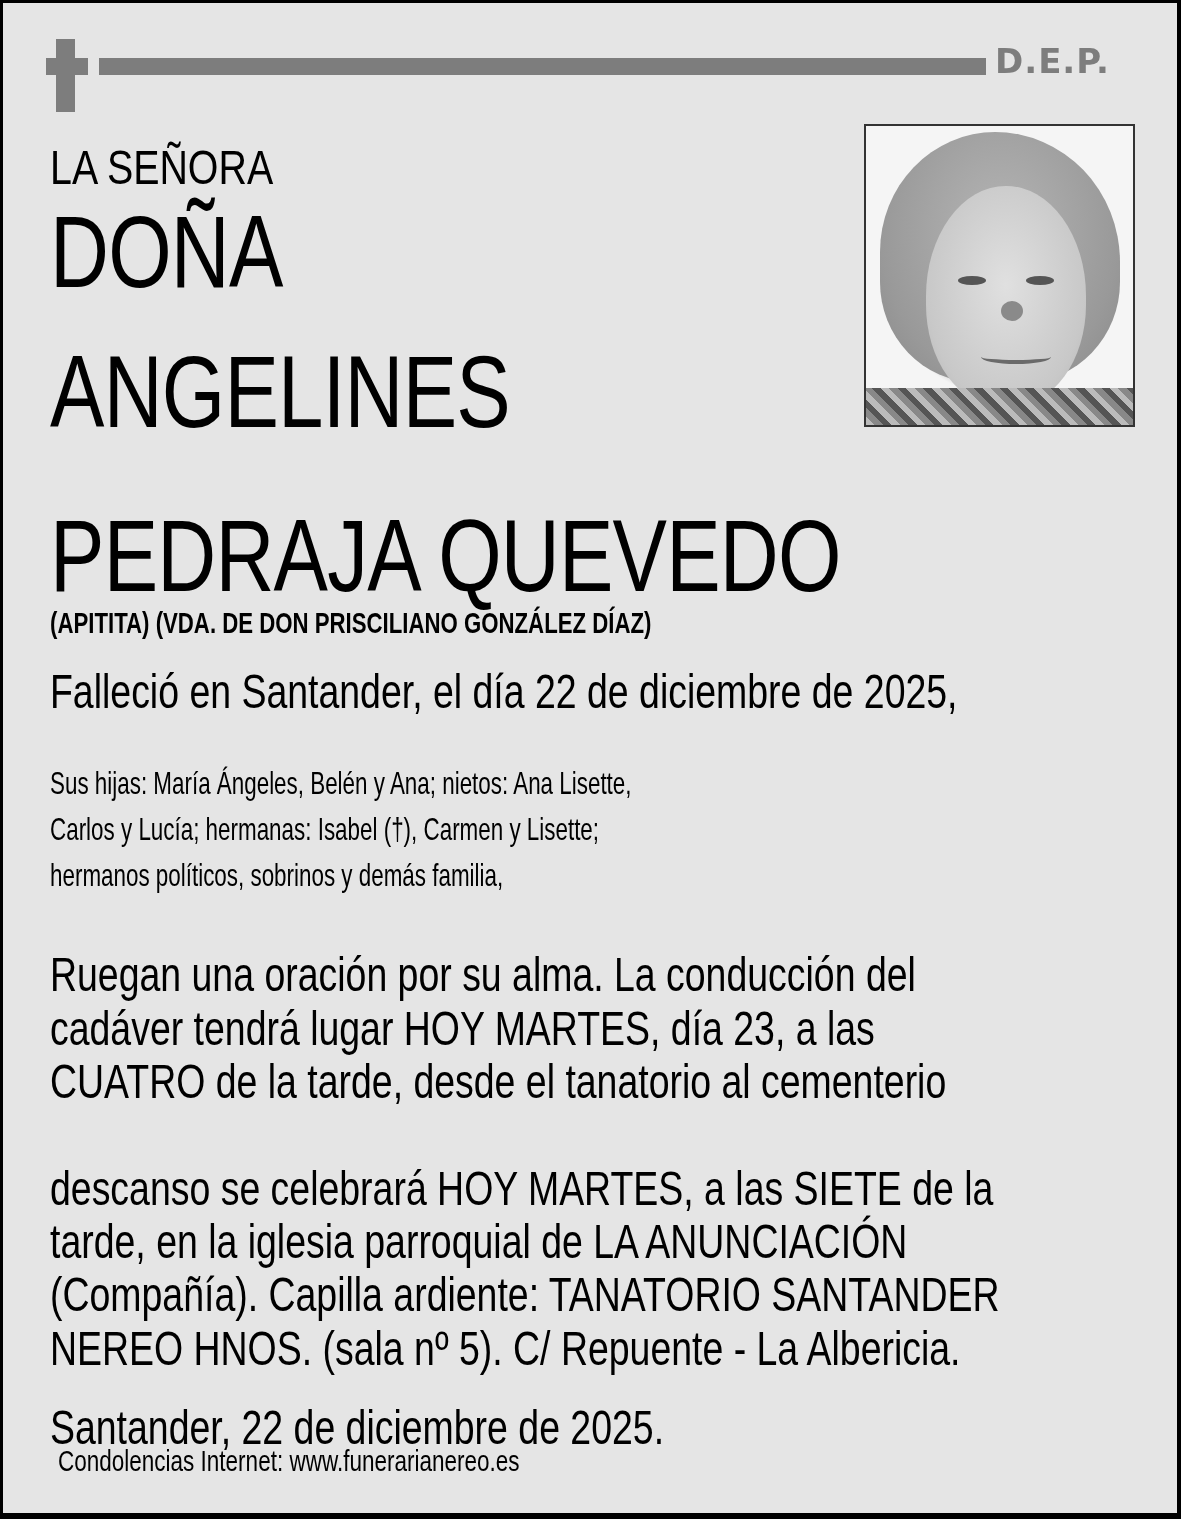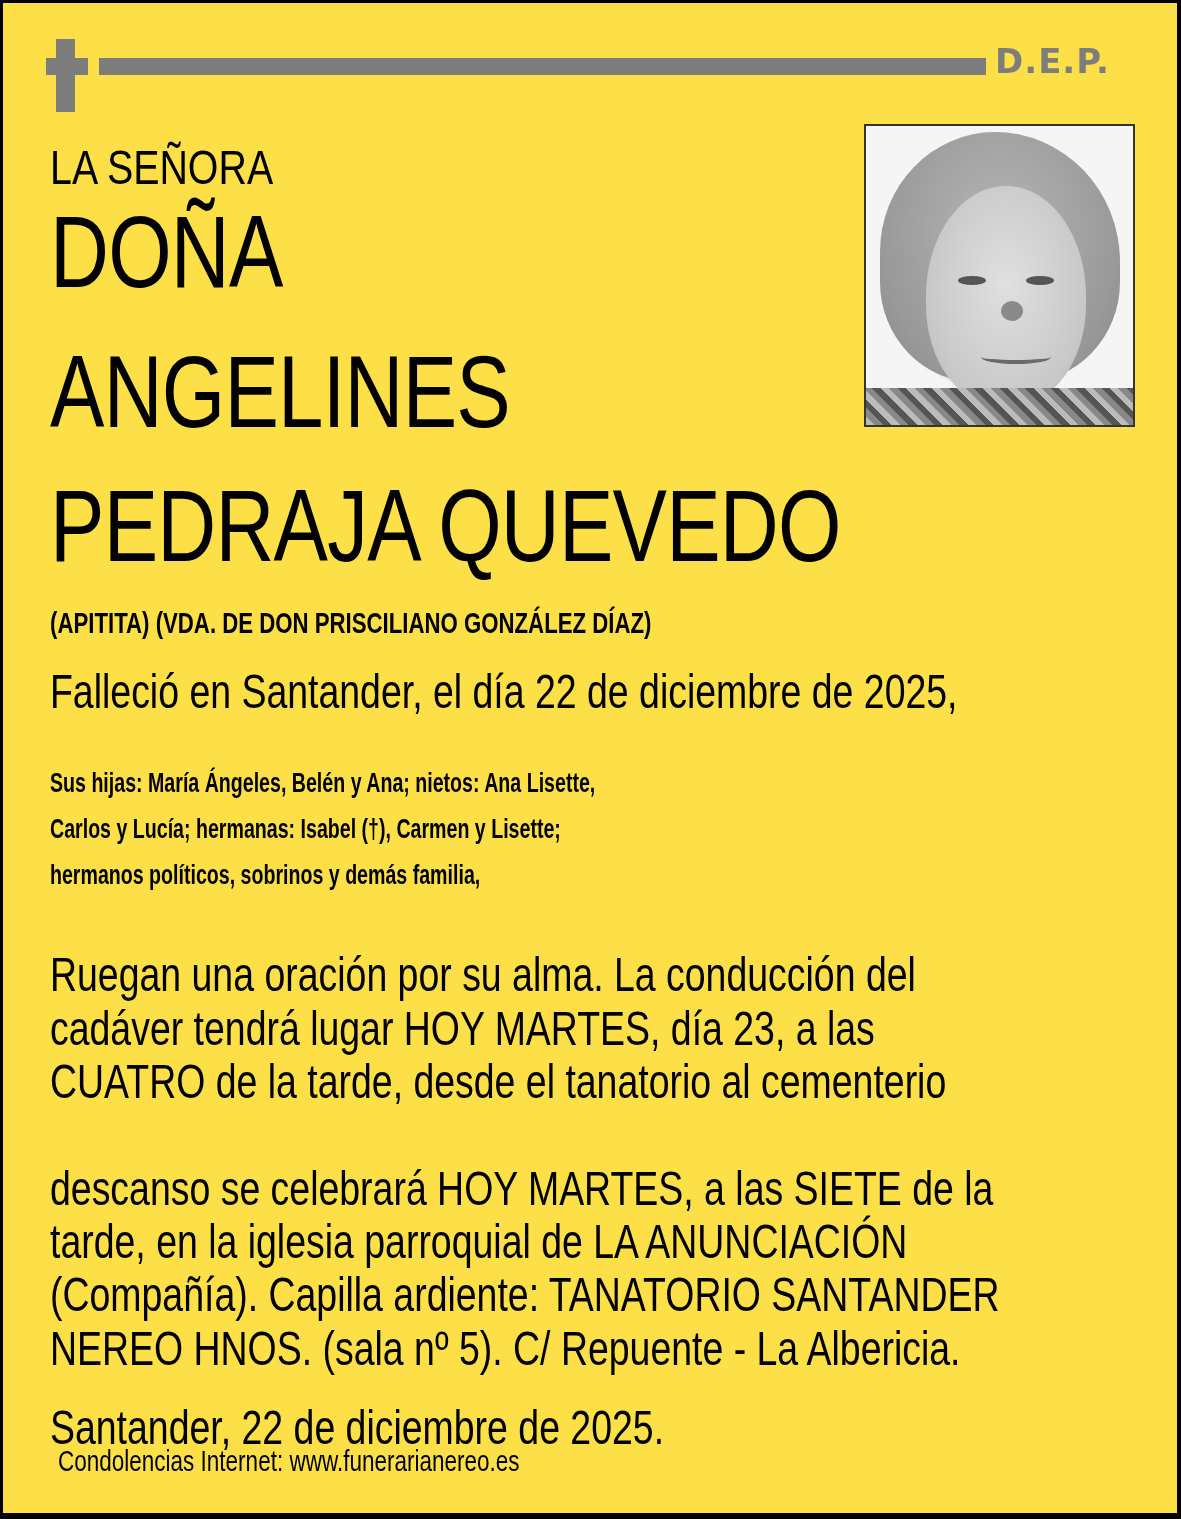--- a/index.html
+++ b/index.html
@@ -1,19 +1,19 @@
 <!DOCTYPE html>
 <html><head>
 <meta charset="utf-8">
 <style>
   html, body { margin: 0; padding: 0; background: #ffffff; }
   body { width: 1181px; height: 1519px; position: relative; overflow: hidden; }
   .frame {
     position: absolute; left: 0; top: 0; width: 1181px; height: 1519px;
-    box-sizing: border-box; background: #fde047;
+    box-sizing: border-box; background: #e5e5e5;
     border-top: 3px solid #000; border-left: 3px solid #000;
     border-right: 4px solid #000; border-bottom: 6px solid #000;
   }
   .cross-v { position: absolute; left: 53px; top: 36px; width: 19px; height: 73px; background: #7d7d7d; }
   .cross-h { position: absolute; left: 43px; top: 55px; width: 42px; height: 17px; background: #7d7d7d; }
   .rule { position: absolute; left: 96px; top: 55px; width: 887px; height: 17px; background: #7d7d7d; }
   .dep {
     position: absolute; left: 992px; top: 38px; font-family: "DejaVu Sans", sans-serif;
     font-weight: bold; font-size: 34px; color: #7d7d7d; letter-spacing: 1px;
   }
@@ -39,26 +39,26 @@
     background: repeating-linear-gradient(45deg, #555 0 6px, #bbb 6px 12px, #888 12px 18px);
   }
   .cond { display: inline-block; transform-origin: left top; white-space: nowrap; }
   .t {
     position: absolute; left: 47px; font-family: "Liberation Sans", sans-serif; color: #000;
   }
   .senora { top: 137px; font-size: 48px; }
   .senora .cond { transform: scaleX(0.82); }
   .name { font-weight: normal; font-size: 102px; line-height: 1; letter-spacing: -1px; }
   .name .cond { transform: scaleX(0.80); }
-  .n1 { top: 198px; } .n2 { top: 338px; } .n3 { top: 472px; }
+  .n1 { top: 198px; } .n2 { top: 338px; } .n3 { top: 502px; }
   .alias { top: 603px; font-weight: bold; font-size: 30px; }
   .alias .cond { transform: scaleX(0.74); }
   .body { font-size: 48px; line-height: 44px; margin-top: 10px; }
   .body .cond { transform: scaleX(0.78); }
-  .fam { font-weight: bold; font-size: 28px; line-height: 44px; }
+  .fam { font-weight: normal; font-size: 32px; line-height: 44px; }
   .fam .cond { transform: scaleX(0.70); }
   .small { font-size: 30px; margin-left: 8px; }
   .small .cond { transform: scaleX(0.75); }
 </style>
 </head>
 <body>
 
 <div class="frame">
   <div class="cross-v"></div>
   <div class="cross-h"></div>

